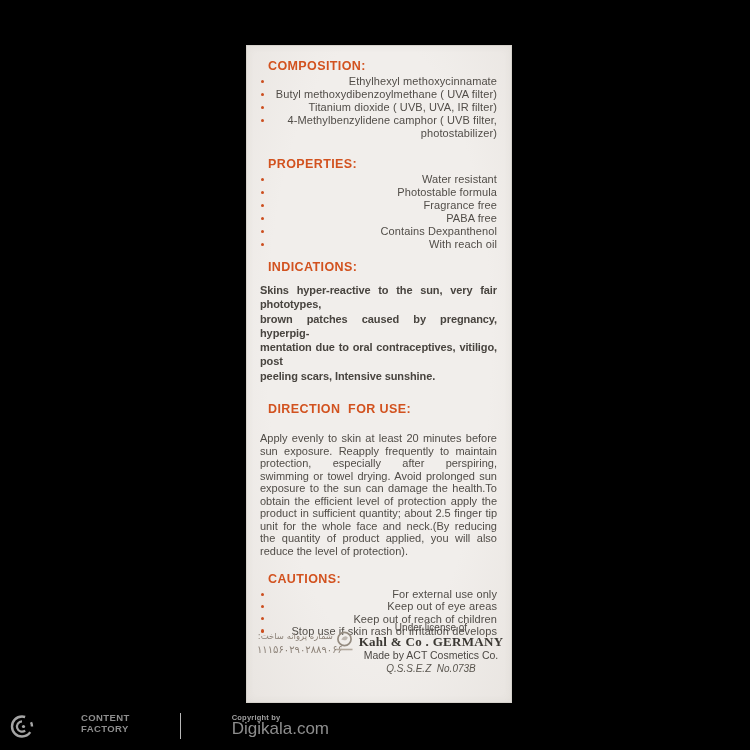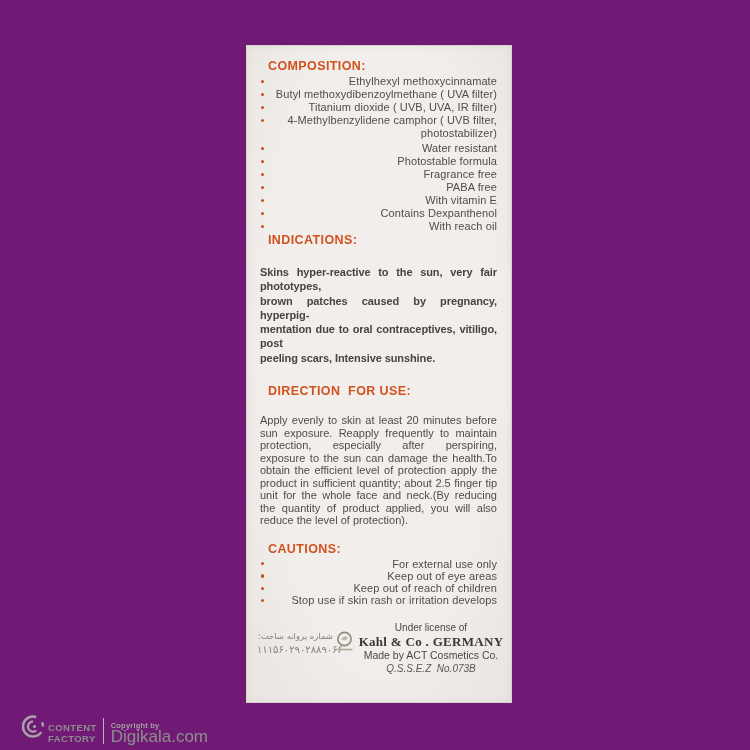--- a/index.html
+++ b/index.html
@@ -1,52 +1,52 @@
 <!DOCTYPE html>
 <html><head>
 <meta charset="utf-8">
 <style>
   html,body{margin:0;padding:0;}
   body{font-family:"Liberation Sans", sans-serif;}
-  .stage{position:relative;width:750px;height:750px;background:#701a75;overflow:hidden;}
+  .stage{position:relative;width:750px;height:750px;background:#000000;overflow:hidden;}
 
   
   .box{
     position:absolute;left:246px;top:45px;width:266px;height:658px;
     box-sizing:border-box;
     background:#efece9;
     background:radial-gradient(ellipse at 50% 45%, #f1eeeb 60%, #e9e5e1 100%);
     border:1px solid #d6d2cc;
     box-shadow:inset 0 0 8px rgba(90,80,70,0.06), 0 0 2px rgba(0,0,0,0.05);
   }
   .box-content{padding:13px 14px 0 13px;color:#54504b;}
 
   .sec-heading{
     font-weight:bold;font-size:12.5px;line-height:14px;
     color:#d2521f;letter-spacing:0.4px;margin:0 0 0 8px;
     white-space:pre;
   }
   .m-props{margin-top:17px;}
-  .m-indic{margin-top:0;}
+  .m-indic{margin-top:9px;}
   .m-dir{margin-top:19px;}
   .m-caut{margin-top:15px;}
 
   .blist{margin-top:2px;text-align:right;}
   .bli{
     position:relative;padding-left:8px;
     font-size:11px;line-height:13px;letter-spacing:0.1px;color:#514d48;
   }
   .bli::before{
     content:"";position:absolute;left:1px;top:5px;
     width:3.2px;height:3.2px;border-radius:50%;background:#cc4e1e;
   }
   .caut .bli{line-height:12.3px;}
   .caut .bli::before{top:4.5px;}
 
-  .para{margin-top:18px;}
+  .para{margin-top:9px;}
   .pline{
     font-size:11px;color:#504c47;
     text-align:justify;text-align-last:justify;
   }
   .indic-p .pline{line-height:14.3px;font-weight:bold;color:#48443f;letter-spacing:-0.1px;}
   .dir-p{margin-top:16px;}
   .dir-p .pline{line-height:12.5px;}
   .pline.last{text-align:left;text-align-last:left;}
 
   
@@ -65,21 +65,21 @@
   }
   .lic-under{font-size:10px;line-height:12px;}
   .lic-kahl{
     font-family:"Liberation Serif", serif;font-weight:bold;
     font-size:13px;line-height:15px;color:#3b3833;letter-spacing:0.3px;white-space:pre;
   }
   .lic-made{font-size:10.5px;line-height:13px;}
   .lic-reg{font-size:10px;line-height:13px;font-style:italic;color:#5a564f;white-space:pre;}
 
   
-  .wm{position:absolute;left:21px;top:713px;display:flex;align-items:flex-end;}
+  .wm{position:absolute;left:10px;top:713px;display:flex;align-items:flex-start;gap:44px;}
   .wm-logo{margin-right:3px;}
   .wm-brand{color:#8e8e8e;font-weight:bold;font-size:9.5px;line-height:10.5px;letter-spacing:0.4px;}
   .wm-div{width:1px;height:26px;background:#b8b8b8;margin:0 7px 0 6px;}
   .wm-copy{color:#a0a0a0;font-size:7.5px;line-height:9px;font-weight:bold;letter-spacing:0.2px;}
   .wm-site{color:#8e8e8e;font-size:17px;line-height:14px;}
 </style>
 </head>
 <body>
 
 <div class="stage">
@@ -88,43 +88,44 @@
     <div class="box-content">
 
       <div class="sec-heading">COMPOSITION:</div>
       <div class="blist">
         <div class="bli">Ethylhexyl methoxycinnamate</div>
         <div class="bli">Butyl methoxydibenzoylmethane ( UVA filter)</div>
         <div class="bli">Titanium dioxide ( UVB, UVA, IR filter)</div>
         <div class="bli">4-Methylbenzylidene camphor ( UVB filter, photostabilizer)</div>
       </div>
 
+      <div class="sec-heading m-props">PROPERTIES:</div>
       <div class="blist">
         <div class="bli">Water resistant</div>
         <div class="bli">Photostable formula</div>
         <div class="bli">Fragrance free</div>
         <div class="bli">PABA free</div>
-        <div class="bli">With vitamin E</div>
         <div class="bli">Contains Dexpanthenol</div>
         <div class="bli">With reach oil</div>
       </div>
 
       <div class="sec-heading m-indic">INDICATIONS:</div>
       <div class="para indic-p">
         <div class="pline">Skins hyper-reactive to the sun, very fair phototypes,</div>
         <div class="pline">brown patches caused by pregnancy, hyperpig-</div>
         <div class="pline">mentation due to oral contraceptives, vitiligo, post</div>
         <div class="pline last">peeling scars, Intensive sunshine.</div>
       </div>
 
       <div class="sec-heading m-dir">DIRECTION  FOR USE:</div>
       <div class="para dir-p">
         <div class="pline">Apply evenly to skin at least 20 minutes before</div>
         <div class="pline">sun exposure. Reapply frequently to maintain</div>
         <div class="pline">protection, especially after perspiring,</div>
+        <div class="pline">swimming or towel drying. Avoid prolonged sun</div>
         <div class="pline">exposure to the sun can damage the health.To</div>
         <div class="pline">obtain the efficient level of protection apply the</div>
         <div class="pline">product in sufficient quantity; about 2.5 finger tip</div>
         <div class="pline">unit for the whole face and neck.(By reducing</div>
         <div class="pline">the quantity of product applied, you will also</div>
         <div class="pline last">reduce the level of protection).</div>
       </div>
 
       <div class="sec-heading m-caut">CAUTIONS:</div>
       <div class="blist caut">

